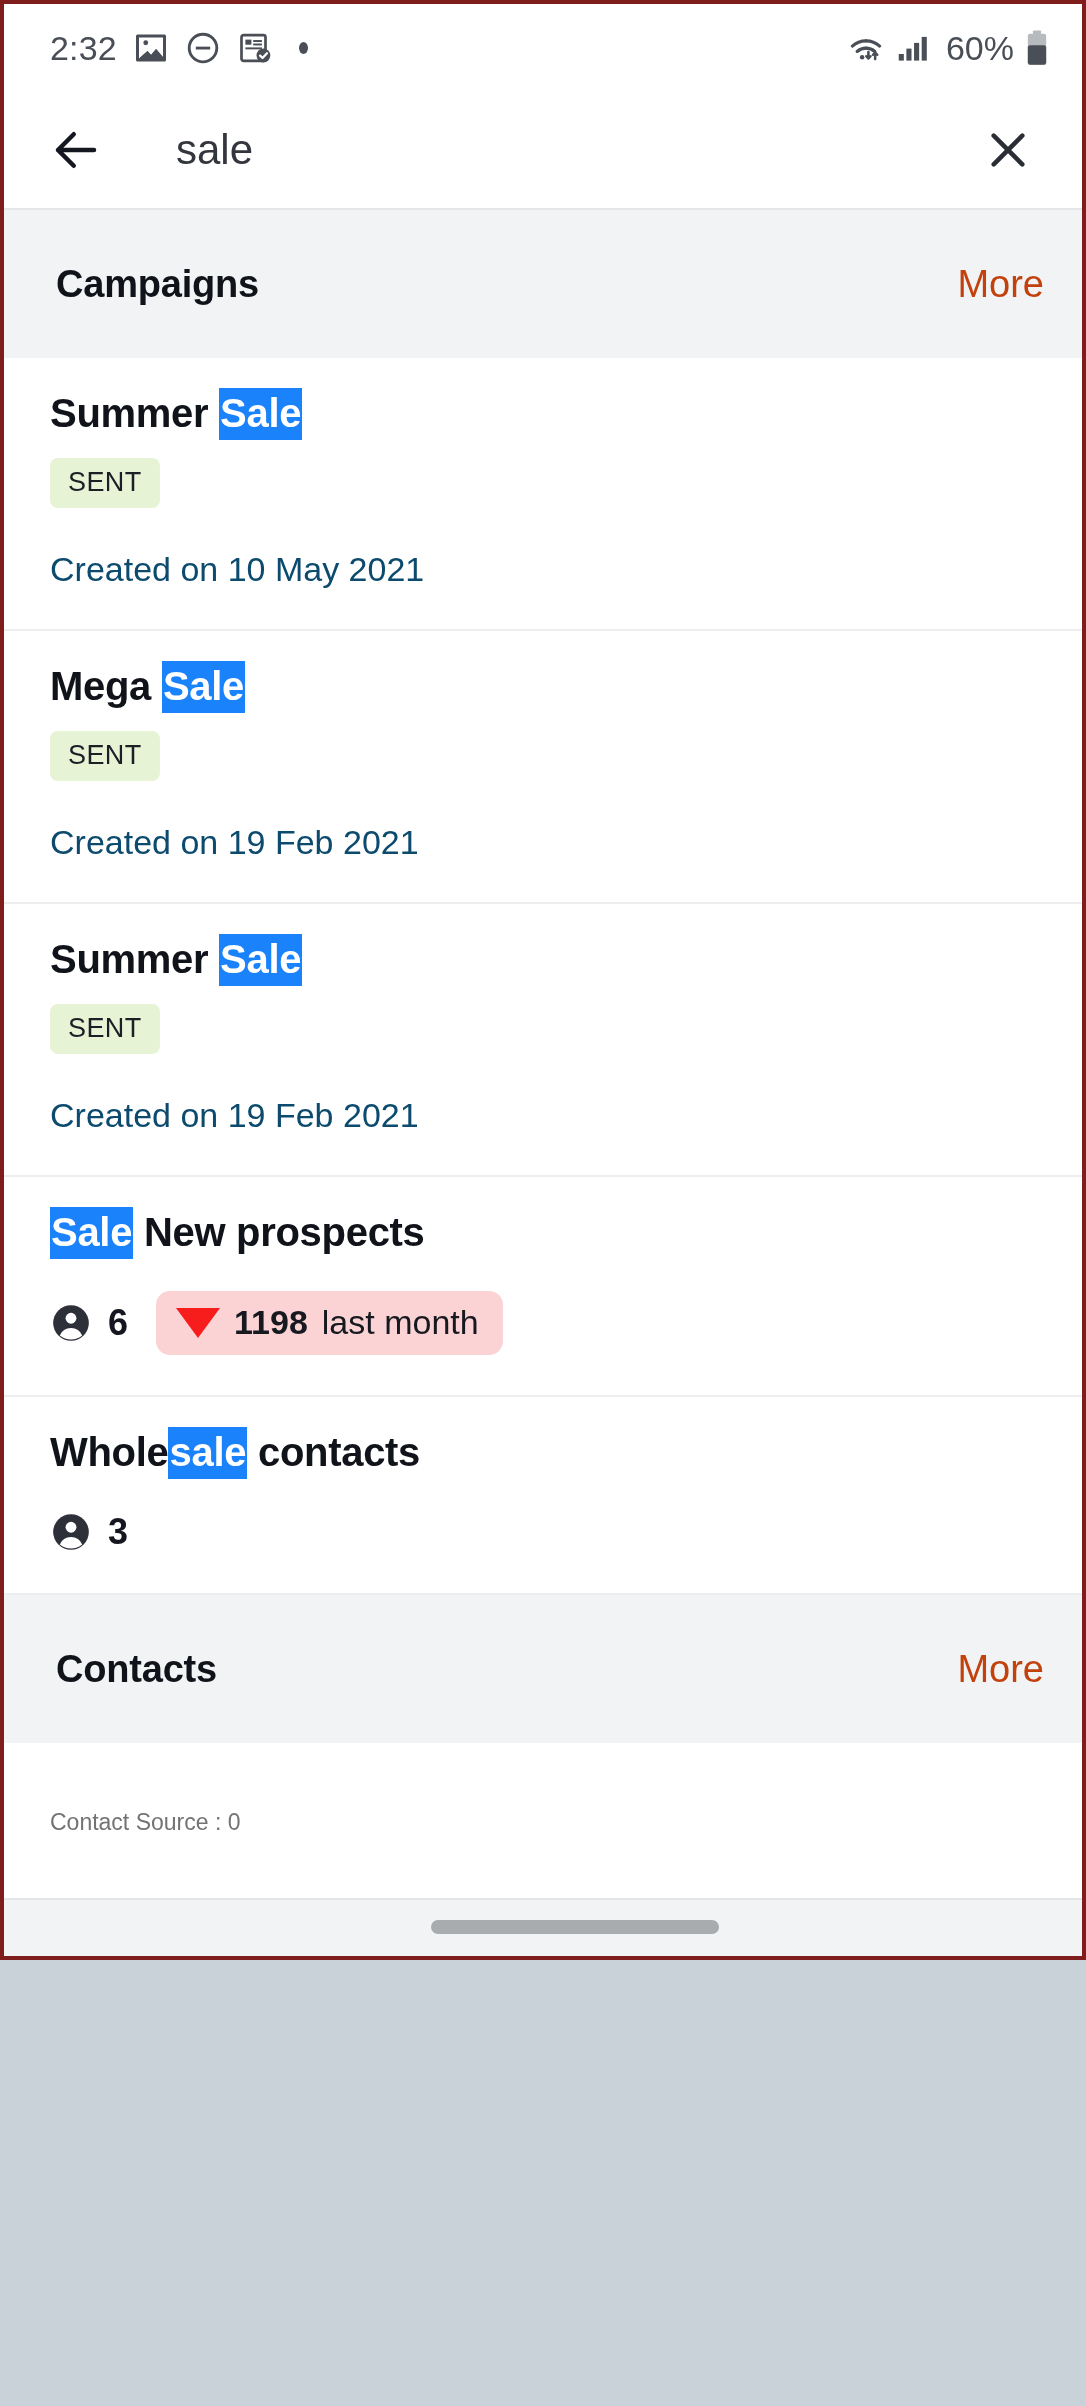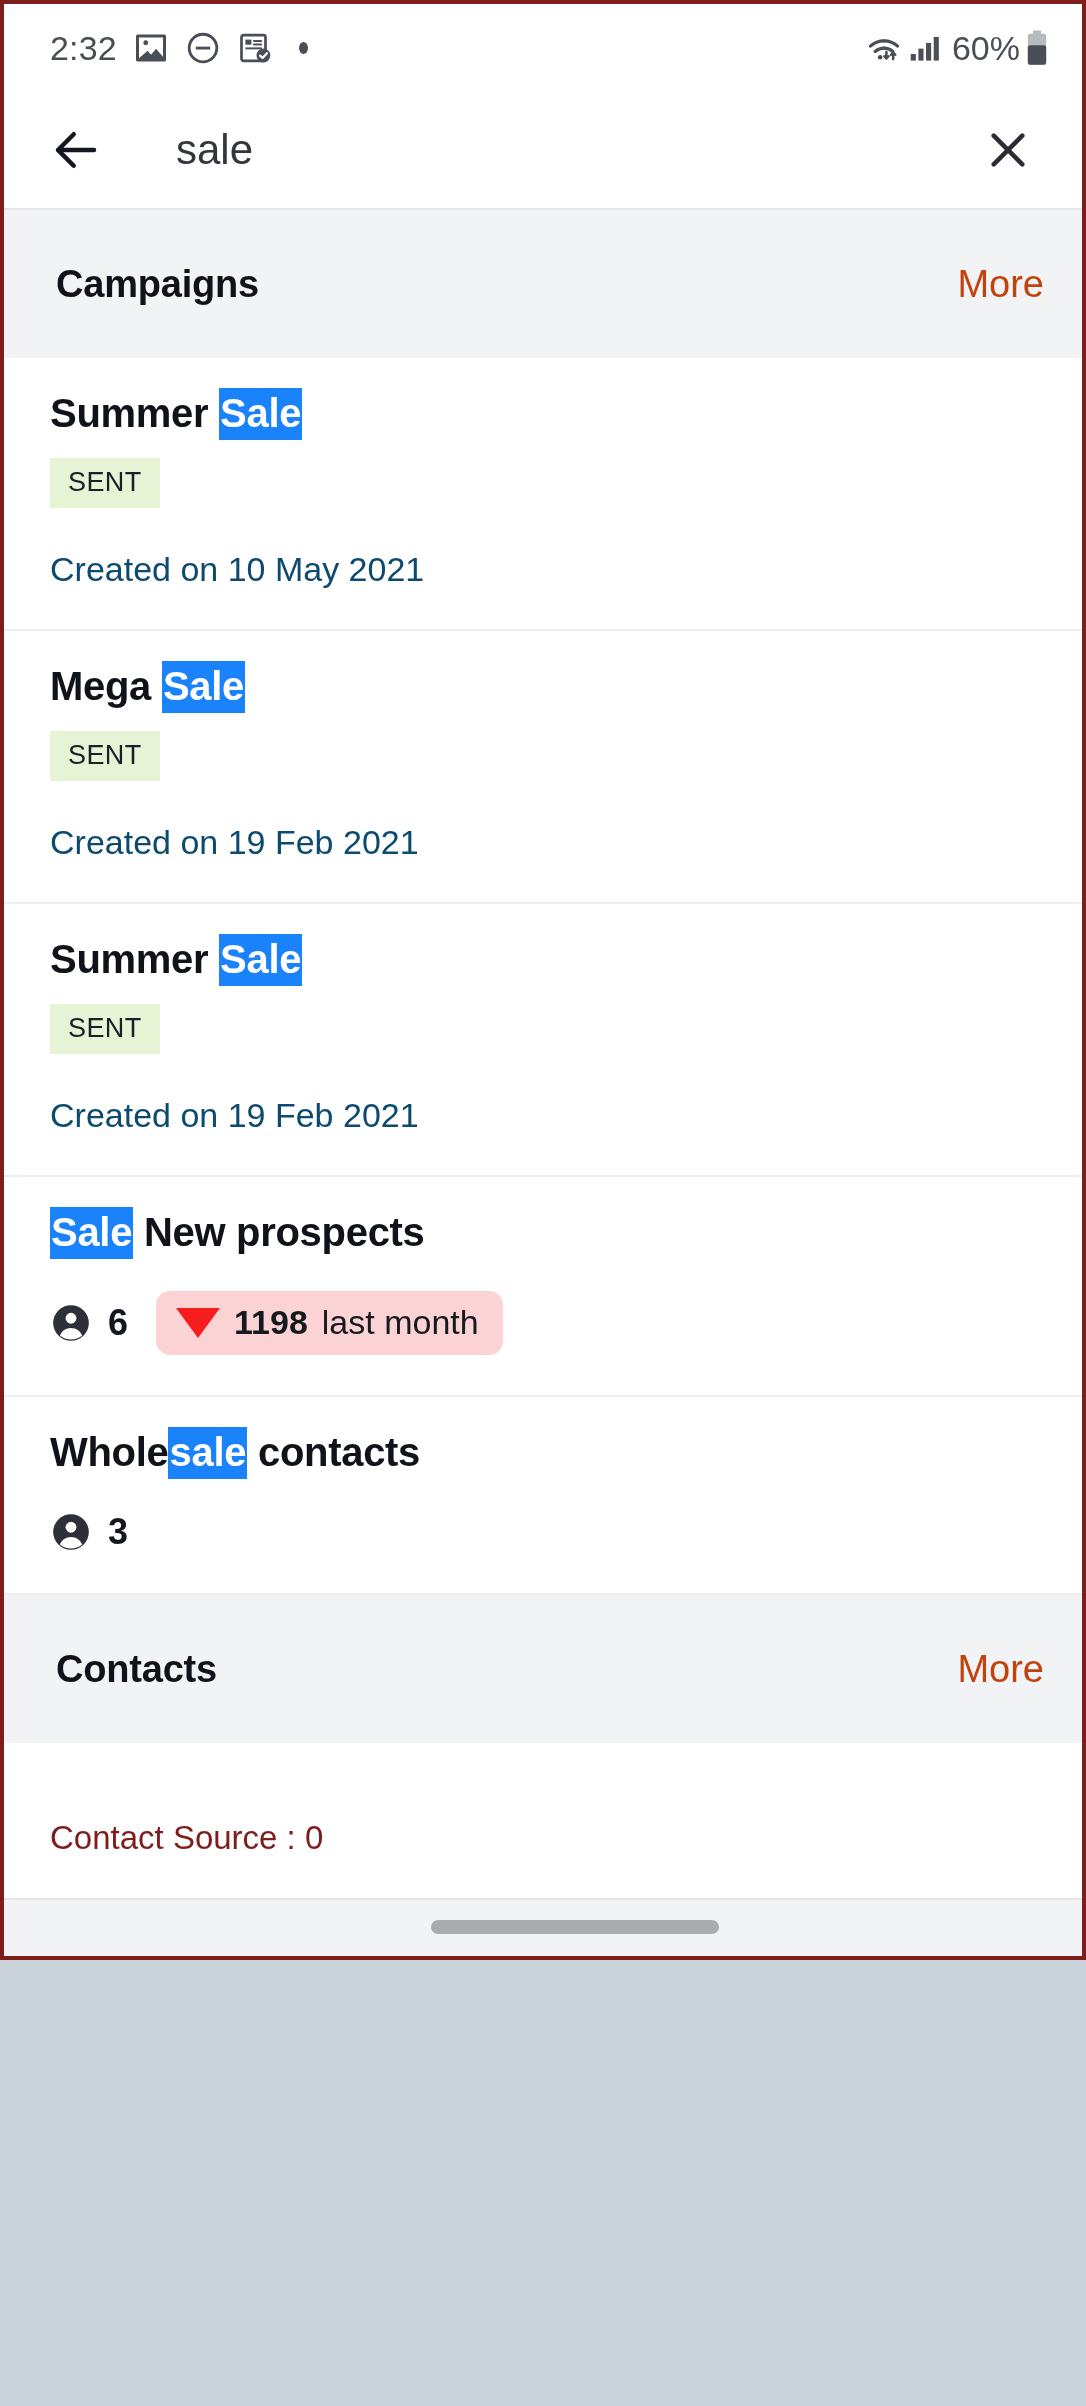--- a/index.html
+++ b/index.html
@@ -35,21 +35,21 @@
     gap: 16px;
   }
   .status-time {
     font-size: 34px;
     color: #4a4f57;
     letter-spacing: 0.2px;
   }
   .status-right {
     display: flex;
     align-items: center;
-    gap: 4px;
+    gap: 10px;
   }
   .status-battery-text {
     font-size: 34px;
     color: #4a4f57;
     margin-left: 6px;
   }
   .sicon { display: block; }
   .dot-icon {
     width: 9px;
     height: 12px;
@@ -139,21 +139,21 @@
     padding: 3px 1px 5px 1px;
   }
 
   .badge-sent {
     display: inline-block;
     margin-top: 22px;
     background: #e6f3d5;
     color: #1b2026;
     font-size: 27px;
     padding: 9px 18px 10px 18px;
-    border-radius: 0;
+    border-radius: 8px;
     letter-spacing: 0.4px;
   }
   .row-sub {
     margin-top: 42px;
     font-size: 34px;
     color: #0c4a6e;
   }
 
   
   .row-meta {
@@ -189,23 +189,23 @@
   }
   .trend-num { font-weight: bold; }
   .trend-label { font-weight: normal; }
 
   
   .contact-row {
     background: #ffffff;
     padding: 40px 46px 30px 46px;
   }
   .contact-sub {
-    margin-top: 36px;
-    font-size: 33px;
-    color: #7f1d1d;
+    margin-top: 26px;
+    font-size: 23px;
+    color: #737373;
   }
 
   
   .gesture-area {
     position: absolute;
     left: 0; right: 0; bottom: 0;
     height: 58px;
     background: #f1f3f4;
     border-top: 2px solid #e4e6e9;
   }

